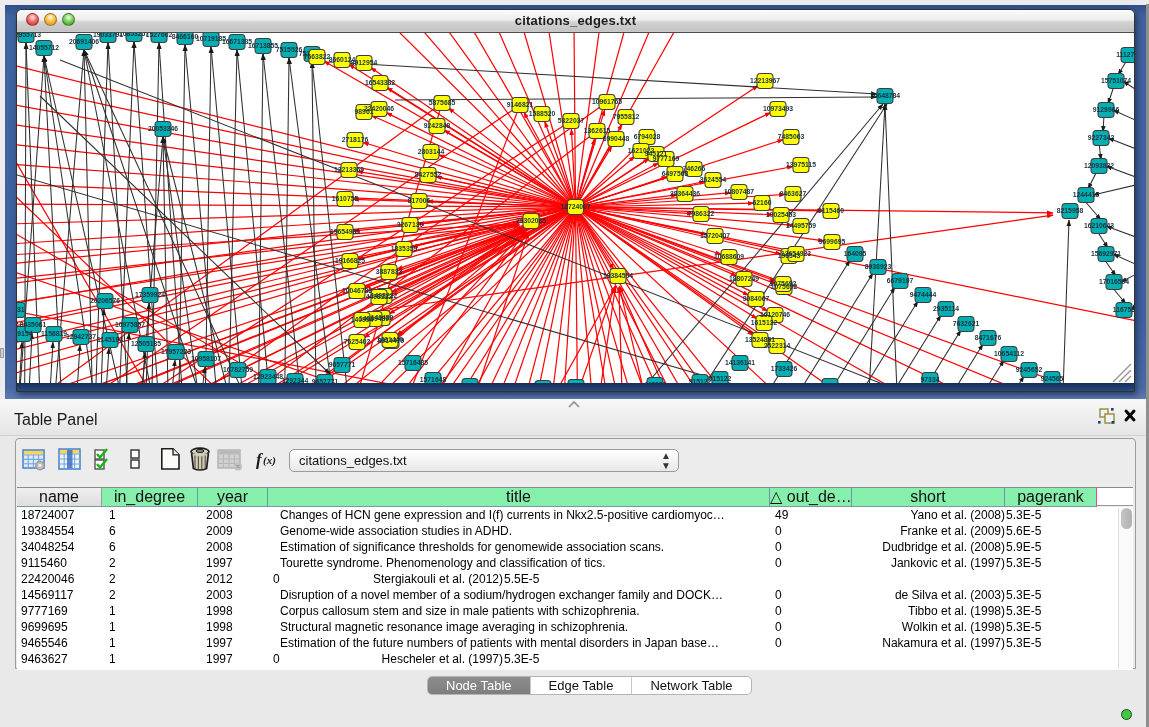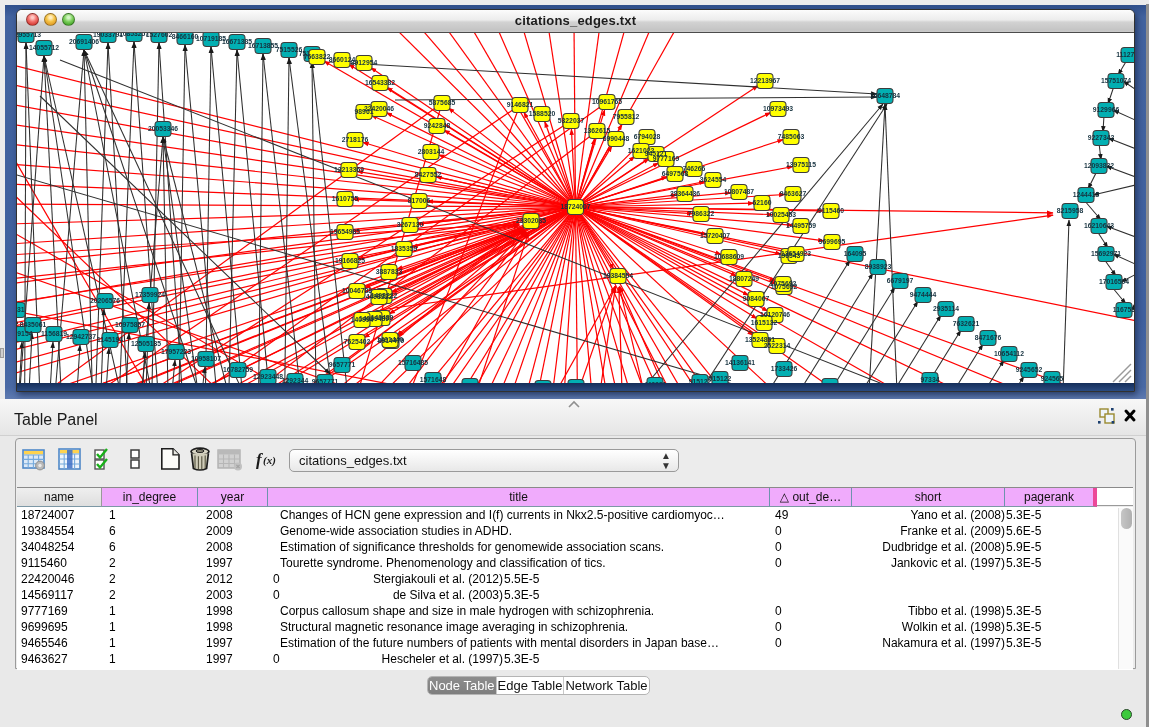--- a/index.html
+++ b/index.html
@@ -14,32 +14,32 @@
 #tlg{left:44.5px;background:radial-gradient(circle at 50% 32%,#d2f5c4 0 12%,#7ed05e 45%,#47a62c 80%)}
 #canvas{position:absolute;left:0px;top:23px;width:1117px;height:350px;background:#fff;overflow:hidden}
 #wbot{position:absolute;left:0;top:373px;width:1117px;height:8px;background:linear-gradient(180deg,#152e5a,#2a4a80)}
 #tpanel{position:absolute;left:0;top:399px;width:1149px;height:328px;background:#e9e9e9}
 #tphead{position:absolute;left:0;top:0;width:1146px;height:37px;background:linear-gradient(180deg,#f7f7f7,#e5e5e5);border-bottom:1px solid #d0d0d0}
 #tphead .t{position:absolute;left:14px;top:12px;font-size:16px;color:#1a1a1a}
 #container{position:absolute;left:15px;top:39px;width:1121px;height:231px;background:#ececec;border:1px solid #9b9b9b;border-radius:4px 4px 0 0}
 #toolbar{position:absolute;left:0;top:0;width:100%;height:46px}
 #combo{position:absolute;left:273px;top:10px;width:390px;height:23px;background:linear-gradient(180deg,#ffffff,#e8e8e8);border:1px solid #9a9a9a;border-radius:5px;font-size:13px;color:#111;line-height:21px;padding-left:9px}
 #combo .ud{position:absolute;right:7px;top:1px;font-size:10px;color:#333;line-height:10px}
-#thead{position:absolute;left:1px;top:48px;width:1116px;height:19px;background:#fff;border-top:1px solid #8a8a8a;border-bottom:1px solid #9a9a9a;display:flex;font-size:12px;color:#111}
-#thead div{background:#f0abfc;border-right:1px solid #6d94ad;border-bottom:1px solid #7c97a5;text-align:center;line-height:18px;overflow:hidden;white-space:nowrap;height:19px}
+#thead{position:absolute;left:1px;top:48px;width:1116px;height:19px;background:#fff;border-top:1px solid #8a8a8a;border-bottom:1px solid #9a9a9a;display:flex;font-size:16px;color:#111}
+#thead div{background:#86efac;border-right:1px solid #6d94ad;border-bottom:1px solid #7c97a5;text-align:center;line-height:18px;overflow:hidden;white-space:nowrap;height:19px}
 #thead .h0{width:85px;background:linear-gradient(180deg,#efefef,#dedede);border-right:1px solid #999}
-#thead .h1{width:96px}#thead .h2{width:70px}#thead .h3{width:502px}#thead .h4{width:82px}#thead .h5{width:153px}#thead .h6{width:92px;border-right:4px solid #ec4899}
+#thead .h1{width:96px}#thead .h2{width:70px}#thead .h3{width:502px}#thead .h4{width:82px}#thead .h5{width:153px}#thead .h6{width:92px;border-right:1px solid #ec4899}
 #tbody{position:absolute;left:1px;top:68px;width:1116px;height:163px;background:#fff;font-size:12px;color:#000}
 .tr{display:flex;height:16px;line-height:16px;white-space:nowrap}
 .tr div{overflow:hidden}
 .c0{width:85px;padding-left:4px}.c1{width:96px;padding-left:7px}.c2{width:70px;padding-left:8px}.c3{width:502px;padding-left:12px}.c4{width:82px;padding-left:5px}.c5{width:153px;text-align:right}.c6{width:92px;padding-left:1px}
 #vsb{position:absolute;right:2px;top:69px;width:15px;height:161px;background:#fafafa;border-left:1px solid #e0e0e0}
 #vsb .th{position:absolute;left:2px;top:0px;width:11px;height:21px;background:linear-gradient(90deg,#c6c6c6,#b0b0b0);border-radius:6px}
 #tabs{position:absolute;left:427px;top:277px;height:19px;display:flex;border:1px solid #b4b4b4;border-radius:5px;overflow:hidden;background:#fff;font-size:13px}
-#tabs div{padding:0 1px;line-height:18px;color:#111}
+#tabs div{padding:0 18px;line-height:18px;color:#111}
 #tabs .sel{background:linear-gradient(180deg,#8d8d8d,#7e7e7e);color:#fff}
 #tabs .sep{width:1px;padding:0;background:#c8c8c8}
 #mem{position:absolute;right:36px;top:327px;font-size:11px;color:#222}
 #memdot{position:absolute;right:17px;top:310px;width:11px;height:11px;border-radius:50%;background:#3dca3d;border:1.5px solid #2b452b}
 .icon{position:absolute;top:8px}
 </style></head><body>
 <div id="root">
 <div id="blue"></div>
 <div id="rstrip"></div>
 <div style="position:absolute;left:0px;top:348px;width:4px;height:10px;background:#cfcfcf;border:1px solid #9d9d9d"></div>
@@ -733,29 +733,30 @@
             <div class="c1">2</div>
             <div class="c2">2012</div>
             <div class="c4">0</div>
             <div class="c5">Stergiakouli et al. (2012)</div>
             <div class="c6">5.5E-5</div>
           </div>
 <div class="tr">
             <div class="c0">14569117</div>
             <div class="c1">2</div>
             <div class="c2">2003</div>
+            <div class="c3">Disruption of a novel member of a sodium/hydrogen exchanger family and DOCK…</div>
             <div class="c4">0</div>
             <div class="c5">de Silva et al. (2003)</div>
             <div class="c6">5.3E-5</div>
           </div>
 <div class="tr">
             <div class="c0">9777169</div>
             <div class="c1">1</div>
             <div class="c2">1998</div>
-            <div class="c3">Corpus callosum shape and size in male hydrogen with schizophrenia.</div>
+            <div class="c3">Corpus callosum stem and size in male patients with schizophrenia.</div>
             <div class="c4">0</div>
             <div class="c5">Tibbo et al. (1998)</div>
             <div class="c6">5.3E-5</div>
           </div>
 <div class="tr">
             <div class="c0">9699695</div>
             <div class="c1">1</div>
             <div class="c2">1998</div>
             <div class="c3">Structural magnetic resonance image averaging in schizophrenia.</div>
             <div class="c4">0</div>

